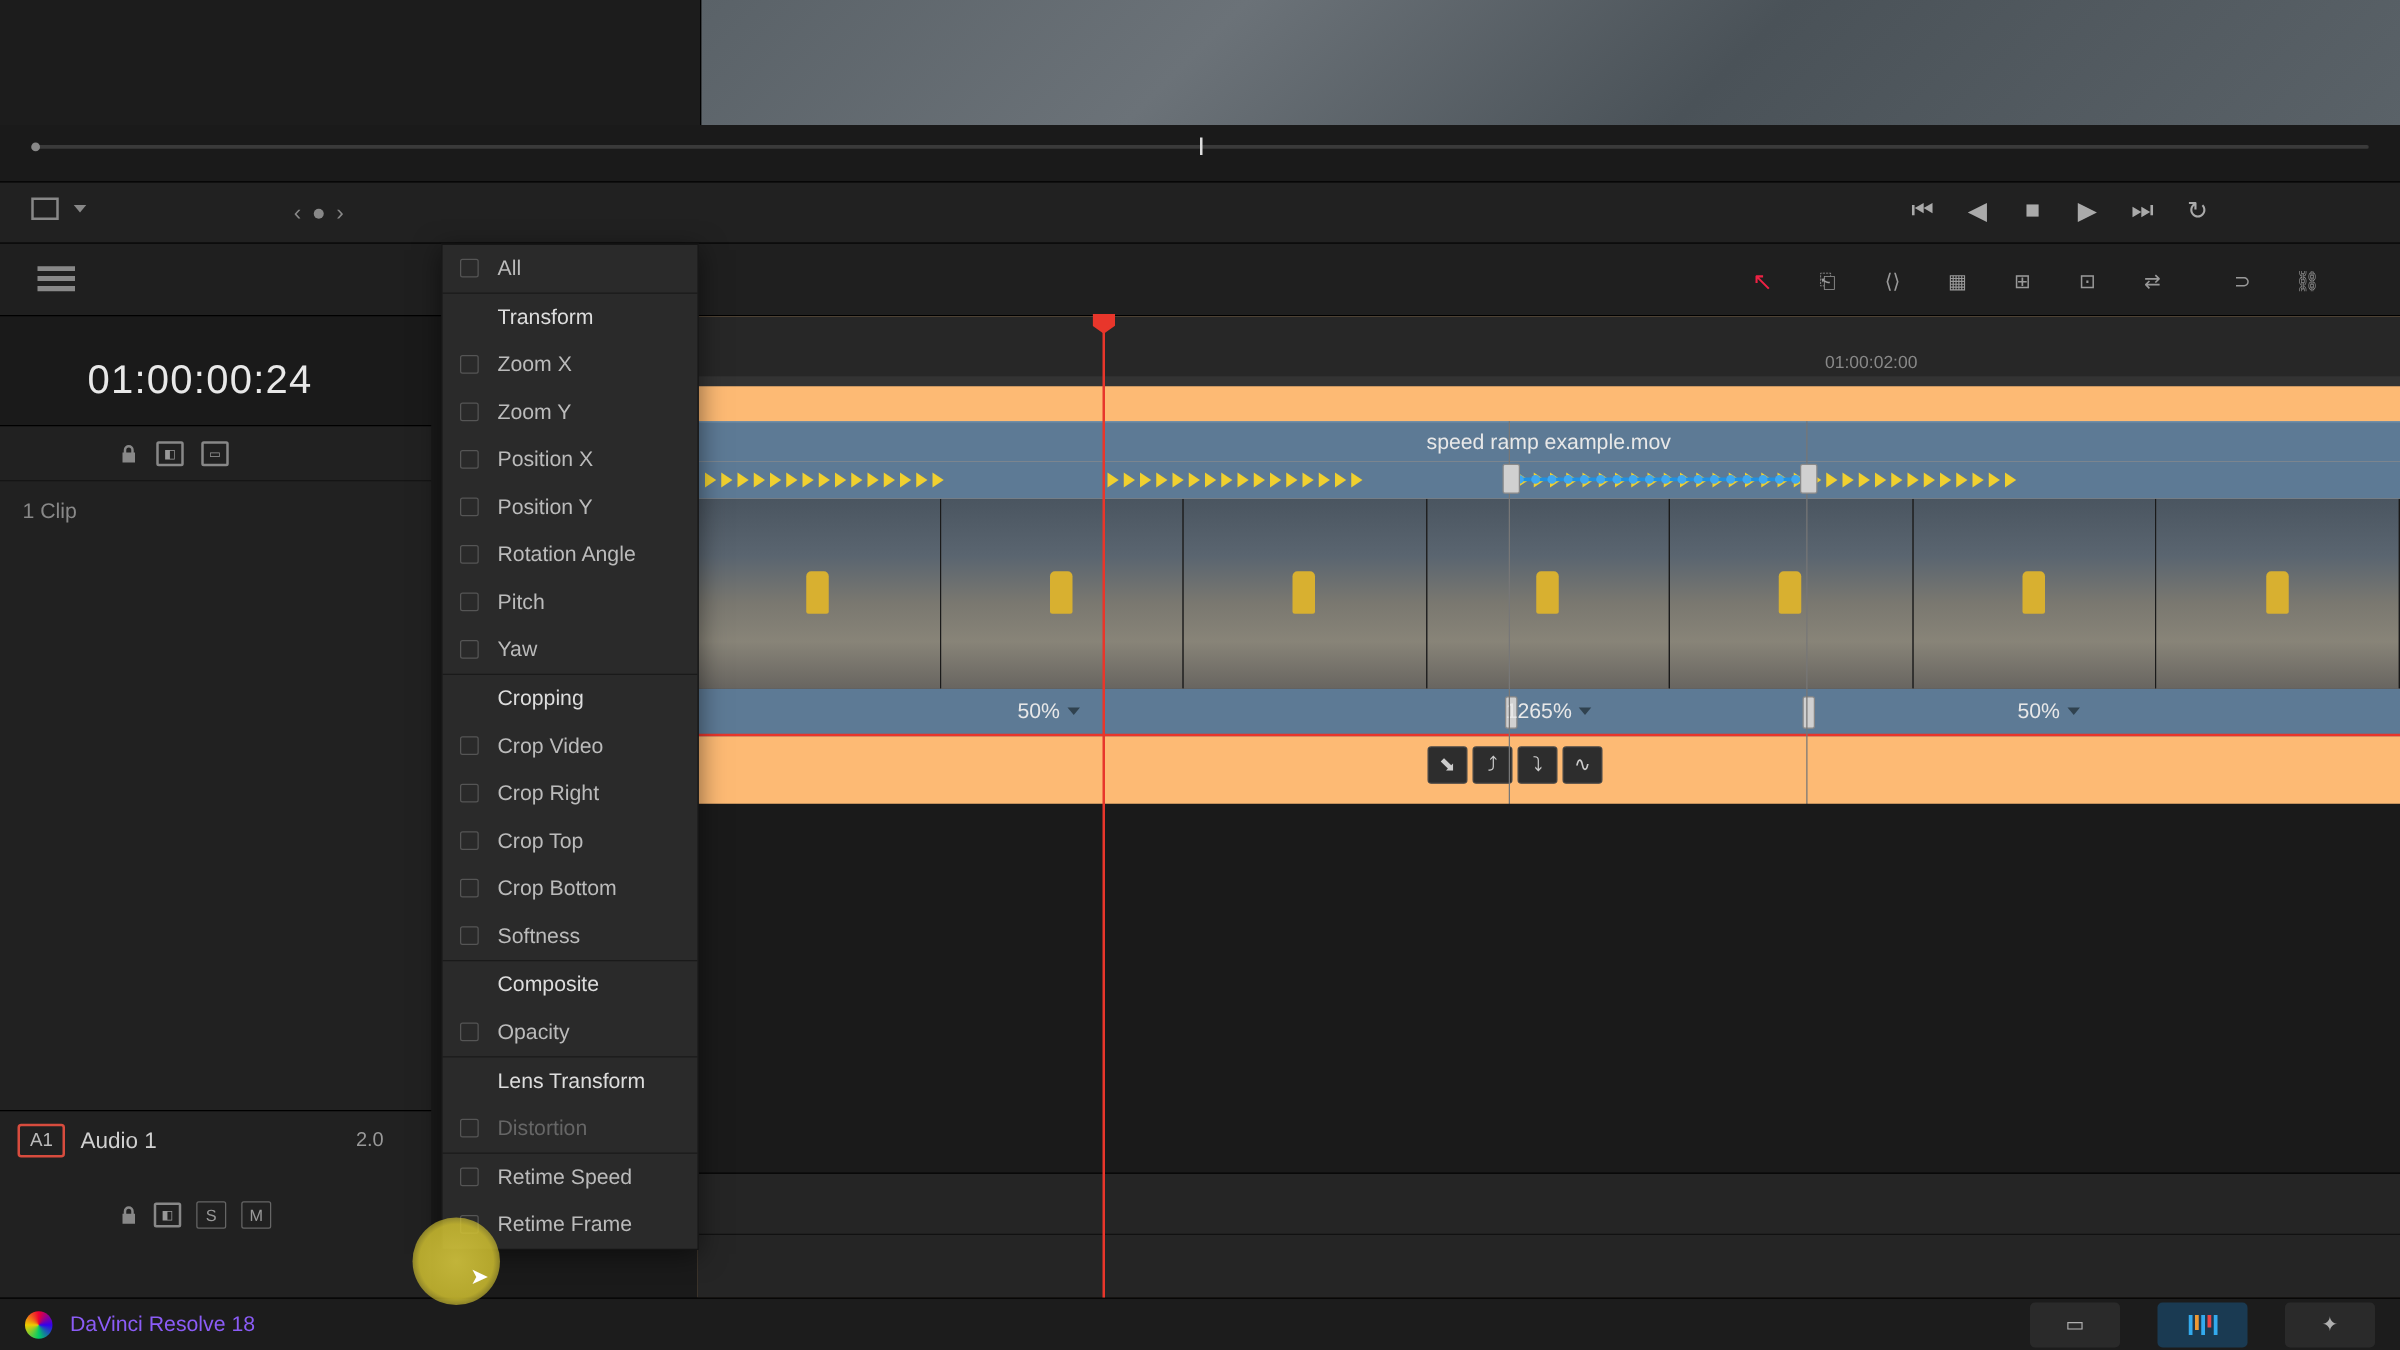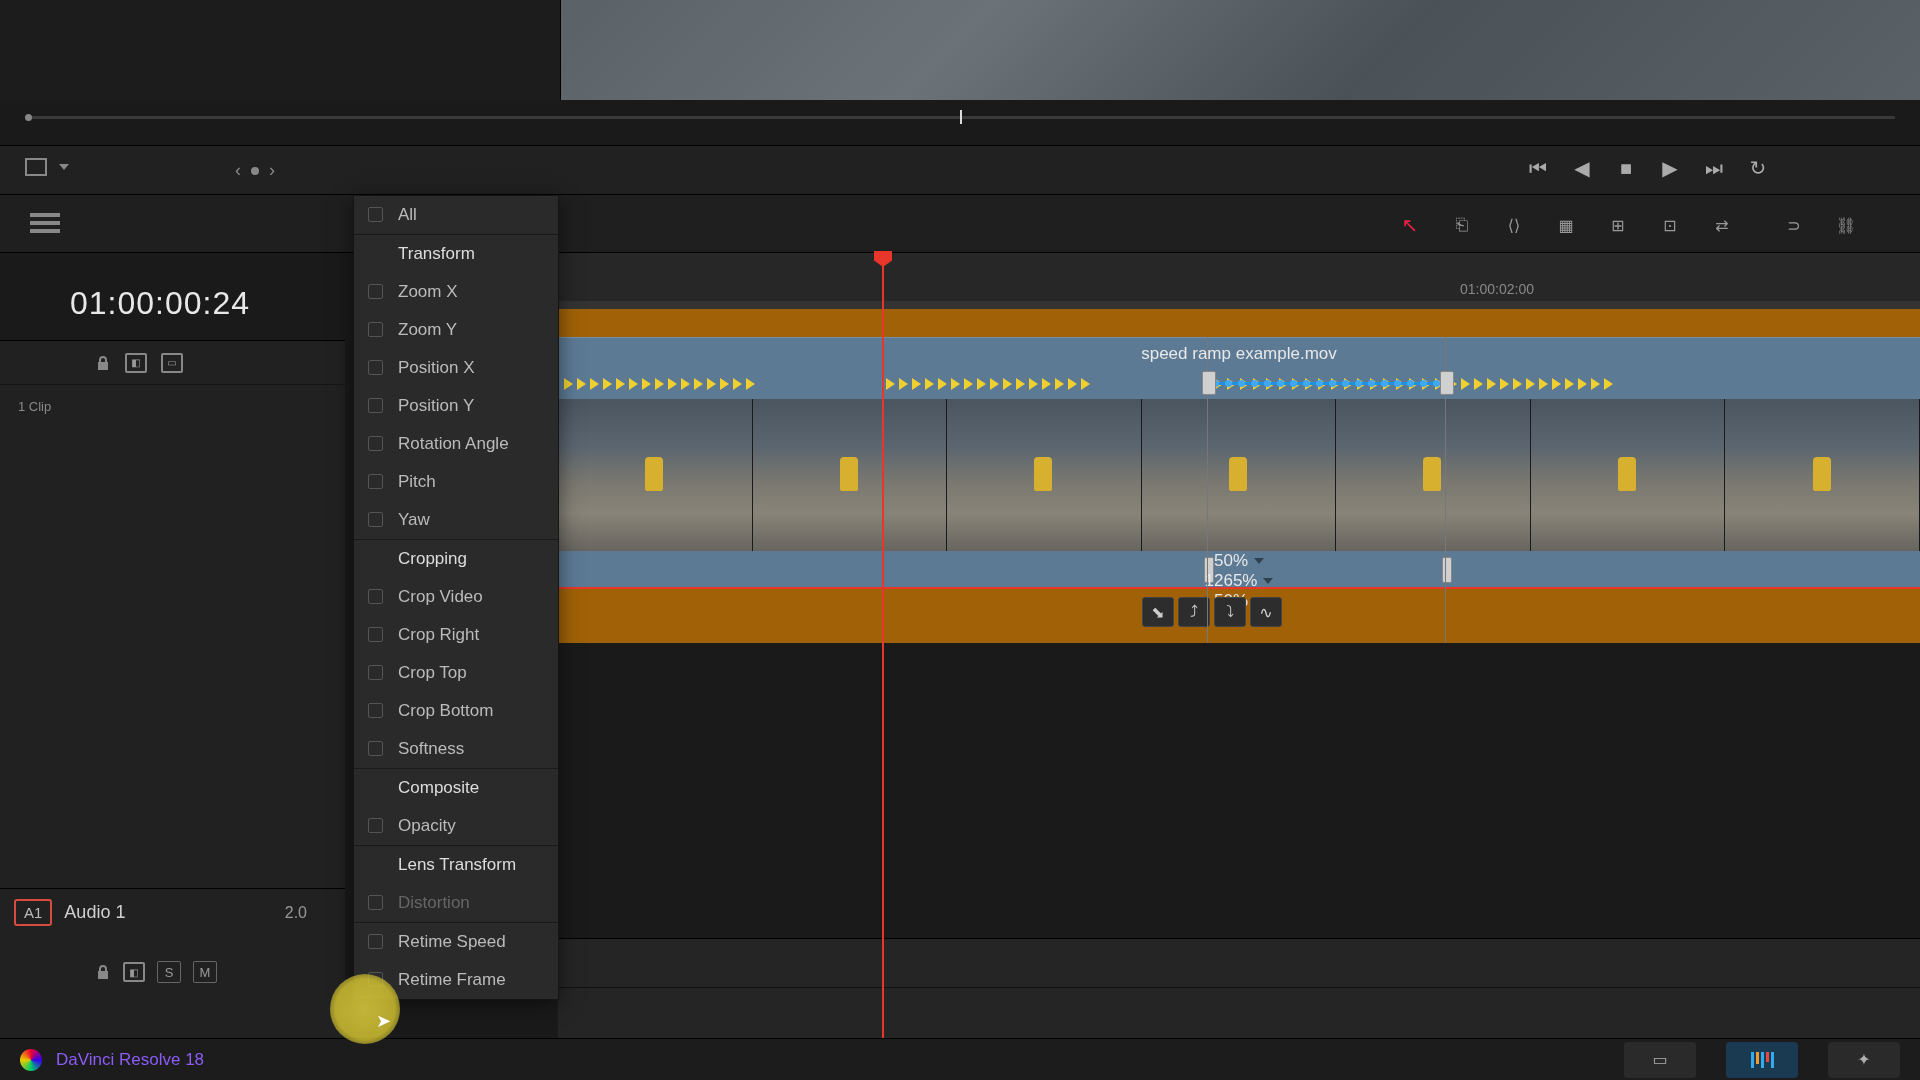--- a/index.html
+++ b/index.html
@@ -33,36 +33,36 @@
 .timecode-area { position: absolute; top: 260px; left: 0; width: 355px; height: 80px; background: #1a1a1a; }
 .timecode { position: absolute; top: 25px; left: 70px; color: #e8e8e8; font-size: 32px; font-weight: 400; letter-spacing: 1px; }
 
 .left-panel { position: absolute; top: 340px; left: 0; width: 345px; background: #212121; border-top: 1px solid #000; bottom: 42px; }
 .track-header { height: 52px; display: flex; align-items: center; padding: 0 14px; gap: 12px; border-bottom: 1px solid #151515; }
 .track-badge { border: 2px solid #d84c3e; color: #bbb; padding: 3px 8px; font-size: 15px; border-radius: 3px; }
 .track-name { color: #d0d0d0; font-size: 18px; }
 .track-icons-row { height: 44px; display: flex; align-items: center; padding-left: 95px; gap: 14px; border-bottom: 1px solid #151515; }
 .tiny-icon { width: 22px; height: 20px; border: 2px solid #888; border-radius: 2px; display: flex; align-items: center; justify-content: center; font-size: 10px; color: #999; }
 .lock-icon { width: 16px; height: 16px; }
-.clip-count { padding: 14px 18px; color: #888; font-size: 13px; }
+.clip-count { padding: 14px 18px; color: #888; font-size: 17px; }
 
 .audio-header { position: absolute; bottom: 102px; height: 48px; width: 100%; display: flex; align-items: center; padding: 0 14px; gap: 12px; border-top: 1px solid #000; }
 .audio-badge { border: 2px solid #d84c3e; color: #bbb; padding: 3px 8px; font-size: 15px; border-radius: 3px; }
 .audio-val { margin-left: auto; color: #999; font-size: 16px; margin-right: 24px; }
 .audio-icons { position: absolute; bottom: 44px; height: 44px; width: 100%; display: flex; align-items: center; padding-left: 95px; gap: 12px; }
 .sm-box { width: 24px; height: 22px; border: 1px solid #666; border-radius: 2px; display: flex; align-items: center; justify-content: center; font-size: 13px; color: #999; }
 
 .curve-menu { position: absolute; top: 195px; left: 353px; width: 206px; background: #2a2a2a; border: 1px solid #151515; z-index: 100; box-shadow: 0 4px 20px rgba(0,0,0,0.5); }
 .menu-item { padding: 9px 16px 9px 44px; color: #bbb; font-size: 17px; position: relative; cursor: pointer; }
 .menu-header { color: #ddd; font-weight: 500; }
 .menu-disabled { color: #666; }
 .menu-sep { border-top: 1px solid #1a1a1a; }
 .menu-check { position: absolute; left: 14px; top: 11px; width: 15px; height: 15px; border: 1px solid #555; border-radius: 2px; }
 
-.timeline-area { position: absolute; top: 253px; left: 558px; right: 0; bottom: 42px; background: #a16207; }
+.timeline-area { position: absolute; top: 253px; left: 558px; right: 0; bottom: 42px; background: #fdba74; }
 .ruler { height: 50px; background: #272727; position: relative; border-bottom: 1px solid #000; }
 .ruler-mark { position: absolute; top: 28px; color: #888; font-size: 14px; }
 .mini-map { position: absolute; top: 48px; left: 0; right: 0; height: 8px; background: #333; }
 
 .playhead { position: absolute; top: 0; left: 324px; width: 2px; bottom: 0; background: #e8362b; z-index: 50; }
 .playhead-cap { position: absolute; top: -2px; left: -8px; width: 18px; height: 16px; background: #e8362b; clip-path: polygon(0 0, 100% 0, 100% 60%, 50% 100%, 0 60%); }
 
 .video-track { position: absolute; top: 84px; left: 0; right: 0; height: 252px; padding-left: 31px; }
 .clip { position: absolute; left: 0; right: 0; height: 100%; }
 .clip-title-bar { height: 32px; background: #5d7a95; display: flex; align-items: center; justify-content: center; color: #e8e8e8; font-size: 17px; border-top: 1px solid #7090ab; }
@@ -71,21 +71,21 @@
 .ya { width: 0; height: 0; border-top: 6px solid transparent; border-bottom: 6px solid transparent; border-left: 9px solid #f0d030; flex-shrink: 0; }
 .blue-line { position: absolute; top: 13px; height: 3px; background: #2090e0; }
 .blue-dots { display: flex; gap: 6px; position: absolute; top: 11px; }
 .bd { width: 7px; height: 7px; background: #40a8f0; border-radius: 50%; }
 .speed-handle { position: absolute; top: 2px; width: 14px; height: 24px; background: #d0d0d0; border: 1px solid #888; border-radius: 2px; z-index: 5; }
 
 .clip-thumbs { height: 152px; background: #2a2a2a; display: flex; overflow: hidden; }
 .thumb { flex: 1; min-width: 180px; background: linear-gradient(to bottom, #4a5560 0%, #5a6570 30%, #7a7870 55%, #888478 75%, #686560 100%); position: relative; border-right: 1px solid #1a1a1a; }
 .thumb::after { content: ""; position: absolute; top: 38%; left: 45%; width: 18px; height: 34px; background: #d8b030; border-radius: 4px 4px 2px 2px; }
 
-.clip-speed-pct { height: 38px; background: #5d7a95; display: flex; align-items: center; position: relative; border-bottom: 2px solid #e8362b; flex-direction: column; }
+.clip-speed-pct { height: 38px; background: #5d7a95; display: flex; align-items: center; position: relative; border-bottom: 2px solid #e8362b; }
 .pct-region { flex: 1; display: flex; align-items: center; justify-content: center; gap: 6px; color: #e8e8e8; font-size: 17px; position: relative; }
 .pct-handle { position: absolute; top: 6px; width: 10px; height: 26px; background: #d0d0d0; border: 1px solid #888; border-radius: 2px; }
 .dd-tri { width: 0; height: 0; border-left: 5px solid transparent; border-right: 5px solid transparent; border-top: 6px solid #30424f; }
 
 .curve-btns { position: absolute; top: 344px; left: 584px; display: flex; gap: 4px; }
 .cb { width: 32px; height: 30px; background: #2d2d2d; border: 1px solid #444; border-radius: 3px; display: flex; align-items: center; justify-content: center; color: #ccc; cursor: pointer; }
 
 .empty-track { position: absolute; top: 390px; left: 0; right: 0; bottom: 0; background: #1a1a1a; }
 .empty-audio { position: absolute; bottom: 0; left: 0; right: 0; height: 100px; background: #252525; border-top: 1px solid #000; }
 .audio-divider { position: absolute; top: 48px; left: 0; right: 0; height: 1px; background: #111; }

